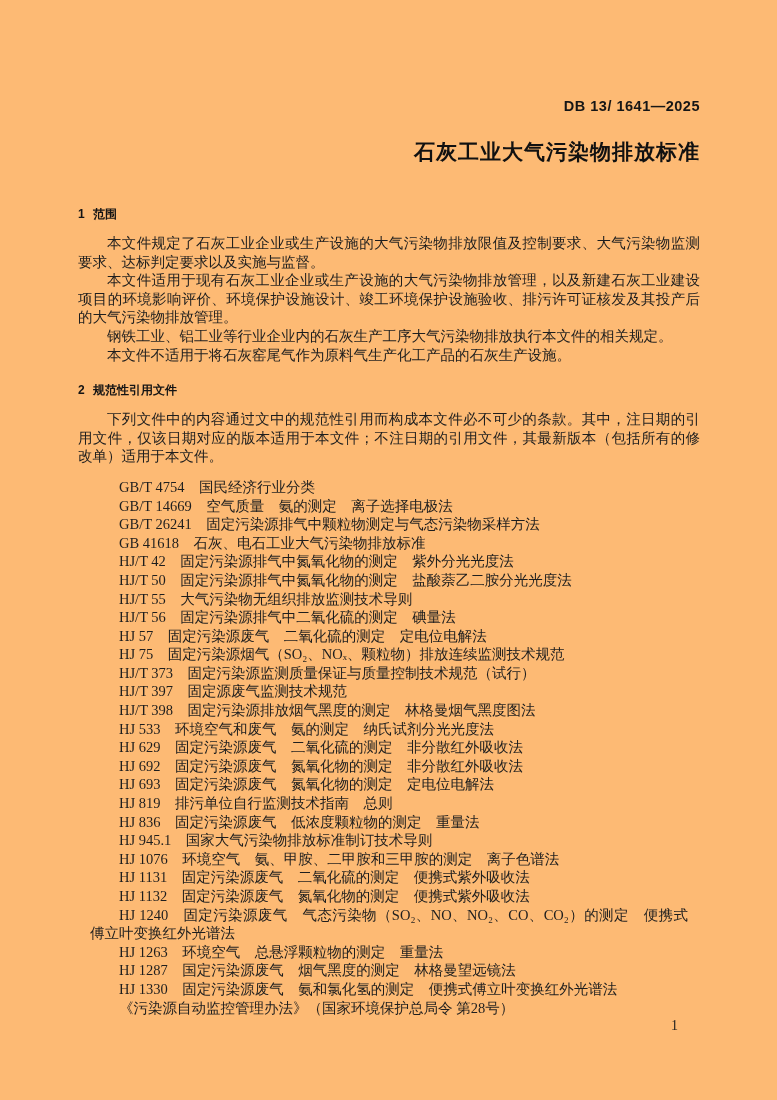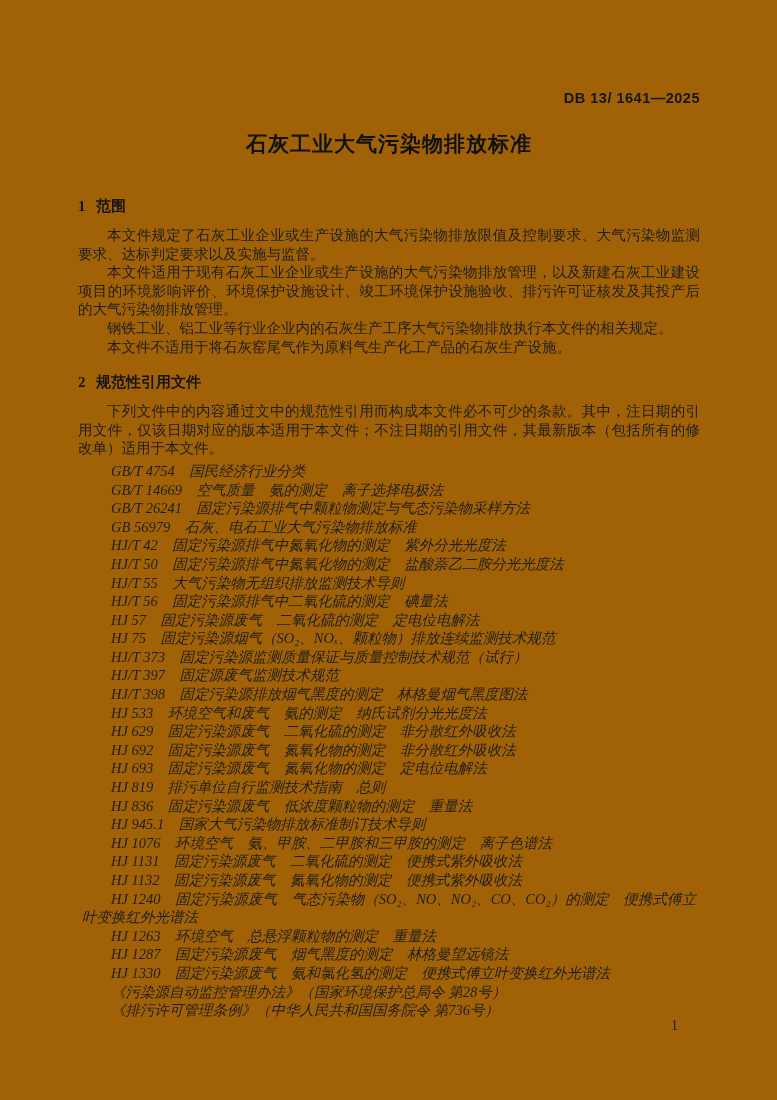--- a/index.html
+++ b/index.html
@@ -6,64 +6,64 @@
   body {
     width: 777px; height: 1100px;
     font-family: "Liberation Serif", "DejaVu Serif", serif;
     color: #1e1e1e;
     -webkit-font-smoothing: antialiased;
   }
   .page {
     position: relative;
     box-sizing: border-box;
     width: 777px; height: 1100px;
-    padding: 4px 77px 0 78px;
-    background: #a16207;
+    padding: 12px 77px 0 78px;
+    background: #fdba74;
     overflow: hidden;
   }
   .header-row {
     padding-top: 86px;
     text-align: right;
     font-family: "Liberation Sans", "DejaVu Sans", sans-serif;
     font-weight: 700;
     font-size: 14.5px;
     line-height: 16px;
     letter-spacing: 0.5px;
     color: #161616;
   }
   .doc-title {
     margin: 24px 0 0 0;
-    text-align: center;
+    text-align: right;
     font-family: "Liberation Sans", "DejaVu Sans", sans-serif;
     font-weight: 700;
     font-size: 21px;
     line-height: 28px;
     letter-spacing: 1px;
     color: #111;
   }
   .sec-heading {
     margin: 40px 0 0 0;
-    font-family: Liberation Serif, serif;
+    font-family: Liberation Sans, sans-serif;
     font-weight: 700;
-    font-size: 15px;
+    font-size: 12px;
     line-height: 16px;
     color: #141414;
   }
   .sec-heading.second { margin-top: 18px; }
   .sec-num { display: inline-block; margin-right: 0.7em; }
   .para-block { margin-top: 12px; }
   .body-para {
     margin: 0;
     text-indent: 2em;
     font-size: 14.5px;
     line-height: 18.6px;
     text-align: justify;
     color: #1e1e1e;
   }
-  .ref-list { margin: 4px; font-style: italic; }
+  .ref-list { margin: 12px; }
   .ref-line {
     margin: 0;
     text-indent: 2em;
     font-size: 14.5px;
     line-height: 18.6px;
     text-align: justify;
     color: #1e1e1e;
   }
   .page-num {
     position: absolute;
@@ -100,21 +100,21 @@
   <section>
     <h2 class="sec-heading second">
       <span class="sec-num">2</span><span>规范性引用文件</span>
     </h2>
     <div class="para-block">
       <p class="body-para">下列文件中的内容通过文中的规范性引用而构成本文件必不可少的条款。其中，注日期的引用文件，仅该日期对应的版本适用于本文件；不注日期的引用文件，其最新版本（包括所有的修改单）适用于本文件。</p>
       <div class="ref-list" id="ref-list">
           <p class="ref-line">GB/T 4754　国民经济行业分类</p>
           <p class="ref-line">GB/T 14669　空气质量　氨的测定　离子选择电极法</p>
           <p class="ref-line">GB/T 26241　固定污染源排气中颗粒物测定与气态污染物采样方法</p>
-          <p class="ref-line">GB 56979　石灰、电石工业大气污染物排放标准</p>
+          <p class="ref-line">GB 41618　石灰、电石工业大气污染物排放标准</p>
           <p class="ref-line">HJ/T 42　固定污染源排气中氮氧化物的测定　紫外分光光度法</p>
           <p class="ref-line">HJ/T 50　固定污染源排气中氮氧化物的测定　盐酸萘乙二胺分光光度法</p>
           <p class="ref-line">HJ/T 55　大气污染物无组织排放监测技术导则</p>
           <p class="ref-line">HJ/T 56　固定污染源排气中二氧化硫的测定　碘量法</p>
           <p class="ref-line">HJ 57　固定污染源废气　二氧化硫的测定　定电位电解法</p>
           <p class="ref-line">HJ 75　固定污染源烟气（SO₂、NOₓ、颗粒物）排放连续监测技术规范</p>
           <p class="ref-line">HJ/T 373　固定污染源监测质量保证与质量控制技术规范（试行）</p>
           <p class="ref-line">HJ/T 397　固定源废气监测技术规范</p>
           <p class="ref-line">HJ/T 398　固定污染源排放烟气黑度的测定　林格曼烟气黑度图法</p>
           <p class="ref-line">HJ 533　环境空气和废气　氨的测定　纳氏试剂分光光度法</p>
@@ -125,20 +125,19 @@
           <p class="ref-line">HJ 836　固定污染源废气　低浓度颗粒物的测定　重量法</p>
           <p class="ref-line">HJ 945.1　国家大气污染物排放标准制订技术导则</p>
           <p class="ref-line">HJ 1076　环境空气　氨、甲胺、二甲胺和三甲胺的测定　离子色谱法</p>
           <p class="ref-line">HJ 1131　固定污染源废气　二氧化硫的测定　便携式紫外吸收法</p>
           <p class="ref-line">HJ 1132　固定污染源废气　氮氧化物的测定　便携式紫外吸收法</p>
           <p class="ref-line">HJ 1240　固定污染源废气　气态污染物（SO₂、NO、NO₂、CO、CO₂）的测定　便携式傅立叶变换红外光谱法</p>
           <p class="ref-line">HJ 1263　环境空气　总悬浮颗粒物的测定　重量法</p>
           <p class="ref-line">HJ 1287　国定污染源废气　烟气黑度的测定　林格曼望远镜法</p>
           <p class="ref-line">HJ 1330　固定污染源废气　氨和氯化氢的测定　便携式傅立叶变换红外光谱法</p>
           <p class="ref-line">《污染源自动监控管理办法》（国家环境保护总局令 第28号）</p>
-          <p class="ref-line">《排污许可管理条例》（中华人民共和国国务院令 第736号）</p>
         </div>
     </div>
   </section>
 
   <div class="page-num">1</div>
 
 </div>
 
 </body></html>

